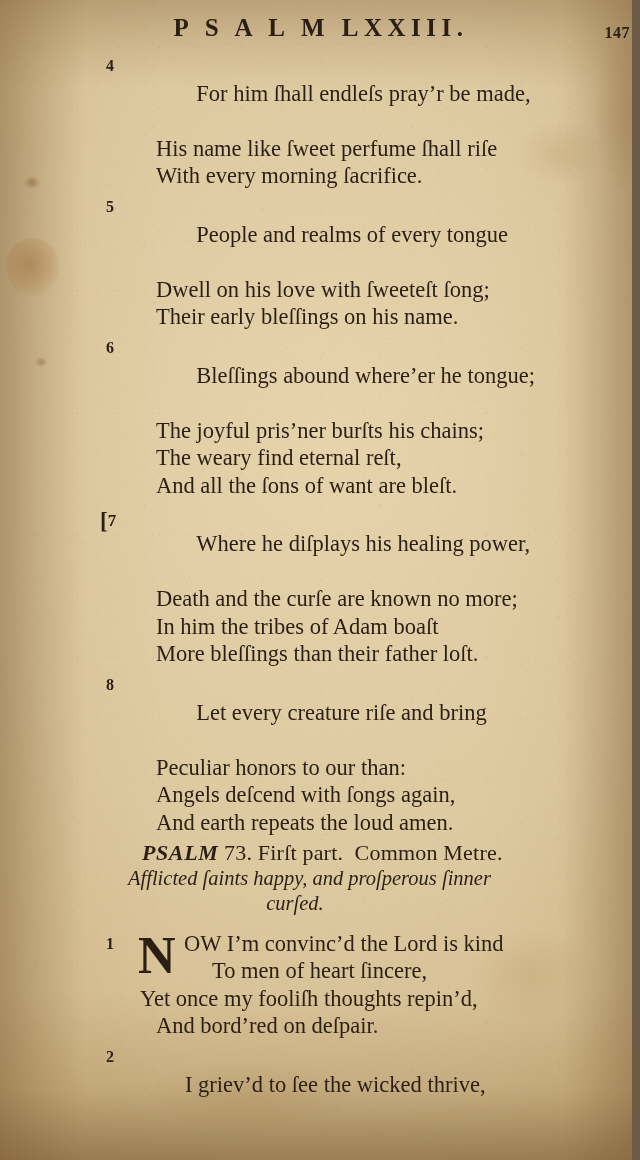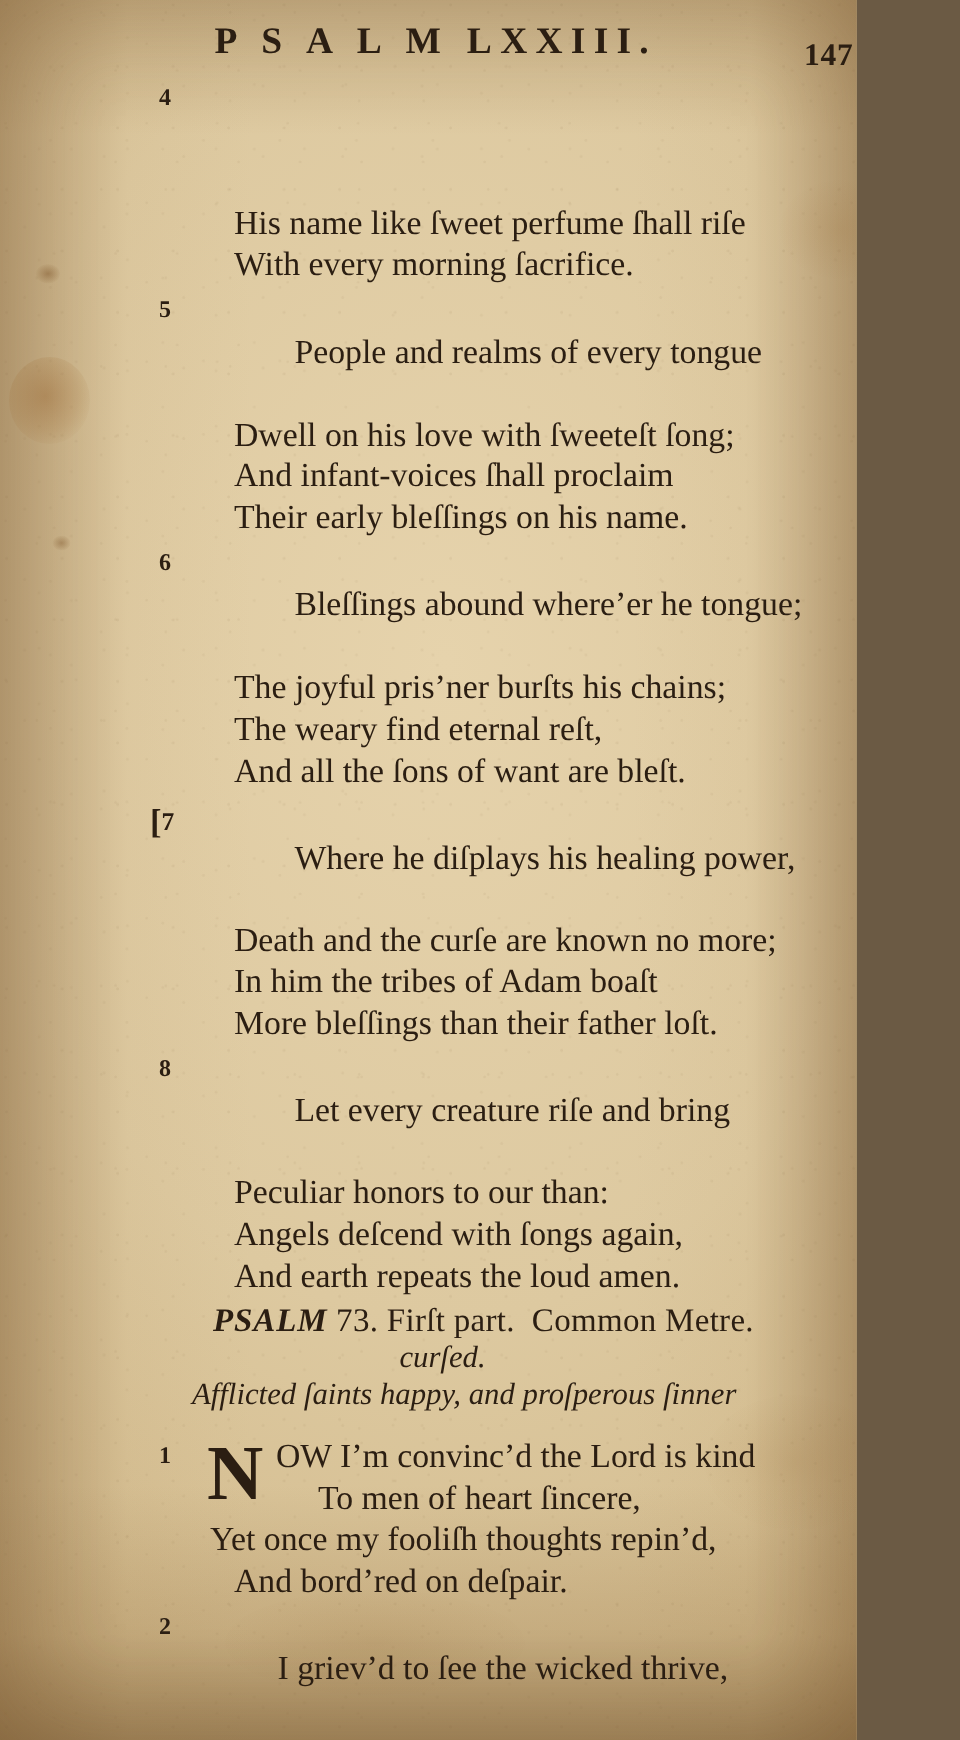--- a/index.html
+++ b/index.html
@@ -3,21 +3,21 @@
 <meta charset="utf-8">
 <style>
   html, body {
     margin: 0;
     padding: 0;
     background: #6b5a44;
   }
 
   #page {
     position: relative;
-    width: 571px;
+    width: 632px;
     height: 1160px;
     overflow: hidden;
     font-family: "Liberation Serif", "DejaVu Serif", serif;
     color: #2b1e12;
     background: #dcc59a;
     background-image:
       
       linear-gradient(to top, rgba(120,88,48,0.55) 0px, rgba(140,105,60,0.22) 70px, rgba(170,135,85,0.0) 170px),
       
       linear-gradient(to right, rgba(135,100,58,0.42) 0px, rgba(170,135,85,0.06) 85px, rgba(255,255,255,0) 170px),
@@ -76,21 +76,21 @@
     text-align: center;
     font-size: 25px;
     letter-spacing: 5.5px;
     font-weight: 700;
     padding-left: 10px;
   }
   #head .folio {
     position: absolute;
     right: 2px;
     top: 10px;
-    font-size: 21px;
+    font-size: 16px;
     font-weight: 700;
     letter-spacing: 0.5px;
   }
 
   
   #body {
     position: absolute;
     left: 100px;
     top: 52px;
     width: 500px;
@@ -177,32 +177,31 @@
     <div class="title">P S A L M  LXXIII.</div>
     <div class="folio">147</div>
   </div>
 
   <div id="body">
 
     <div>
 
       <div class="stanza">
         <div class="line">
-          <span class="vnum">4</span>
+          <span class="vnum">4</span><span>For him ſhall endleſs pray’r be made,</span>
         </div>
         <div class="line ind1">His name like ſweet perfume ſhall riſe</div>
         <div class="line ind1">With every morning ſacrifice.</div>
       </div>
 
       <div class="stanza">
         <div class="line">
           <span class="vnum">5</span><span>People and realms of every tongue</span>
         </div>
         <div class="line ind1">Dwell on his love with ſweeteſt ſong;</div>
-        <div class="line ind1">And infant-voices ſhall proclaim</div>
         <div class="line ind1">Their early bleſſings on his name.</div>
       </div>
 
       <div class="stanza">
         <div class="line">
           <span class="vnum">6</span><span>Bleſſings abound where’er he tongue;</span>
         </div>
         <div class="line ind1">The joyful pris’ner burſts his chains;</div>
         <div class="line ind1">The weary find eternal reſt,</div>
         <div class="line ind1">And all the ſons of want are bleſt.</div>
@@ -223,22 +222,22 @@
         </div>
         <div class="line ind1">Peculiar honors to our than:</div>
         <div class="line ind1">Angels deſcend with ſongs again,</div>
         <div class="line ind1">And earth repeats the loud amen.</div>
       </div>
 
     </div>
 
     <div id="psalm-head">
       <div class="psalm-title"><span class="it">PSALM</span><span> 73. Firſt part.  Common Metre.</span></div>
+      <div class="subtitle">Afflicted ſaints happy, and proſperous ſinner</div>
       <div class="subtitle center">curſed.</div>
-      <div class="subtitle">Afflicted ſaints happy, and proſperous ſinner</div>
     </div>
 
     <div class="stanza dropcap">
       <span class="vnum">1</span>
       <span class="capwrap">N</span>
       <div class="line l1">OW I’m convinc’d the Lord is kind</div>
       <div class="line l2">To men of heart ſincere,</div>
       <div class="line">Yet once my fooliſh thoughts repin’d,</div>
       <div class="line ind1">And bord’red on deſpair.</div>
     </div>

